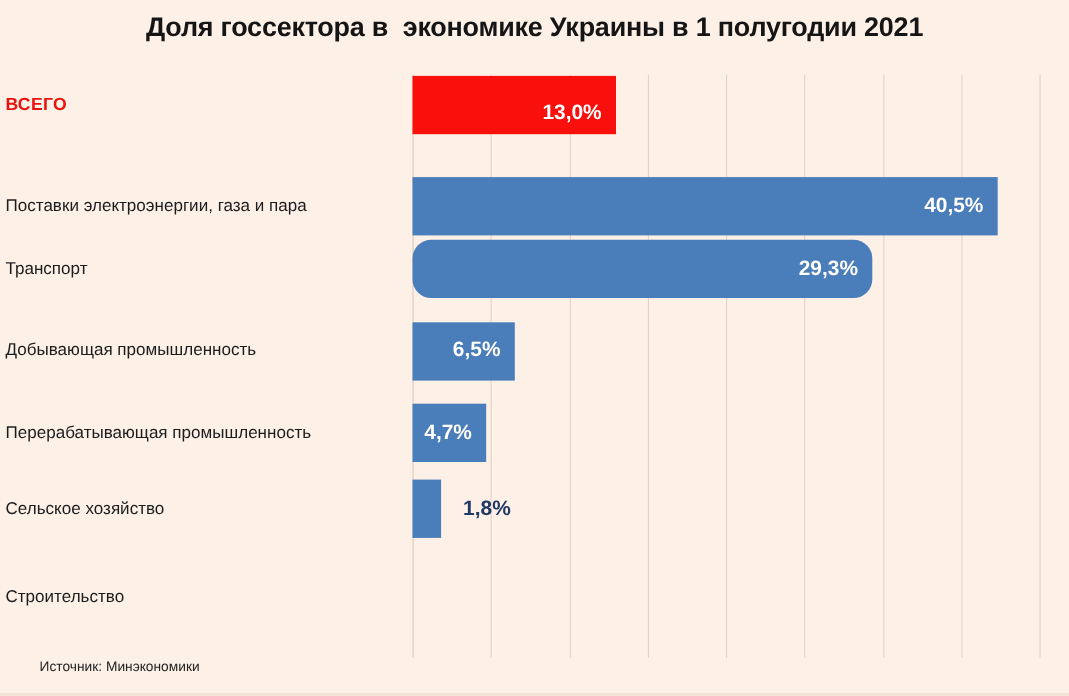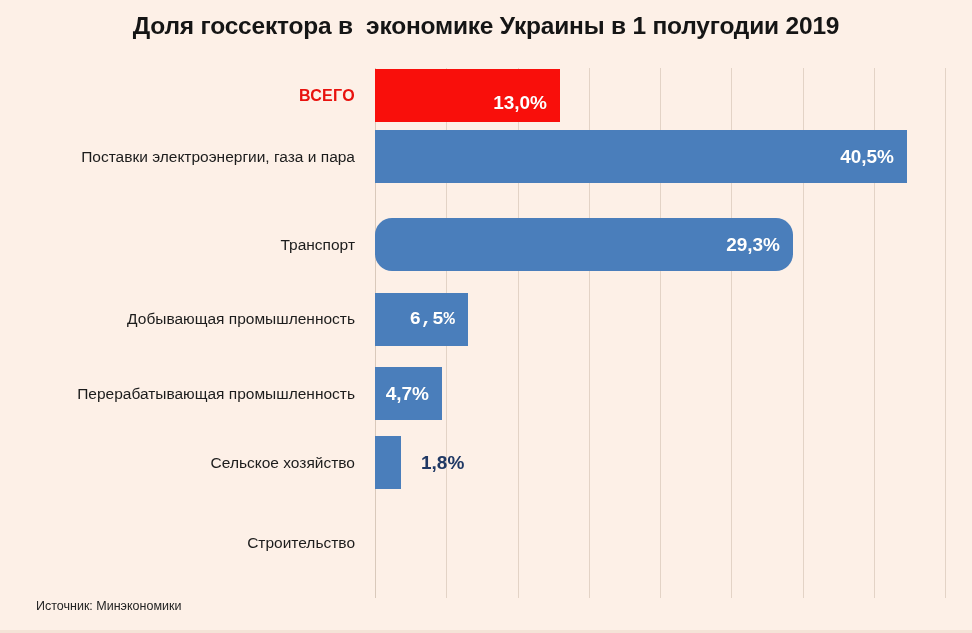--- a/index.html
+++ b/index.html
@@ -73,21 +73,21 @@
     width: 972px;
     height: 53px;
     display: flex;
     align-items: center;
   }
 
   .cat-label {
     position: absolute;
     right: 617px; 
     width: 350px;
-    text-align: right;
+    text-align: left;
     font-size: 15.5px;
     color: #1c1c1c;
     white-space: nowrap;
     line-height: 1.1;
   }
   .cat-label.total {
     font-weight: bold;
     font-size: 16px;
     color: #e8120e;
     letter-spacing: 0.3px;
@@ -157,21 +157,21 @@
     width: 972px;
     height: 3px;
     background: #f4e3d7;
   }
 </style>
 </head>
 <body>
 
 <div id="canvas">
 
-  <div id="chart-title">Доля госсектора в  экономике Украины в 1 полугодии 2019</div>
+  <div id="chart-title">Доля госсектора в  экономике Украины в 1 полугодии 2021</div>
 
   <div id="plot-area">
       <div class="gridline axis" style="left: 0px;"></div>
       <div class="gridline" style="left: 71px;"></div>
       <div class="gridline" style="left: 143px;"></div>
       <div class="gridline" style="left: 214px;"></div>
       <div class="gridline" style="left: 285px;"></div>
       <div class="gridline" style="left: 356px;"></div>
       <div class="gridline" style="left: 428px;"></div>
       <div class="gridline" style="left: 499px;"></div>
@@ -180,40 +180,40 @@
 
   <div id="rows">
       <div class="row" style="top: 1px;">
         <div class="cat-label total">ВСЕГО</div>
         <div class="bar-wrap">
           <div class="bar red" style="width: 185px; background: rgb(249, 15, 11);">
             <span class="bar-value-in" style="color: rgb(255, 255, 255); margin-top: 15px;">13,0%</span>
           </div>
         </div>
       </div>
-      <div class="row" style="top: 62px;">
+      <div class="row" style="top: 93px;">
         <div class="cat-label">Поставки электроэнергии, газа и пара</div>
         <div class="bar-wrap">
           <div class="bar" style="width: 532px; background: rgb(74, 126, 187); align-items: center;">
             <span class="bar-value-in" style="color: rgb(255, 255, 255);">40,5%</span>
           </div>
         </div>
       </div>
       <div class="row" style="top: 150px;">
         <div class="cat-label">Транспорт</div>
         <div class="bar-wrap">
           <div class="bar" style="width: 418px; background: rgb(74, 126, 187); border-radius: 17px;">
             <span class="bar-value-in" style="color: rgb(255, 255, 255);">29,3%</span>
           </div>
         </div>
       </div>
       <div class="row" style="top: 224.5px;">
         <div class="cat-label">Добывающая промышленность</div>
         <div class="bar-wrap">
-          <div class="bar" style="width: 93px; background: rgb(74, 126, 187); font-family: Liberation Mono, monospace;">
+          <div class="bar" style="width: 93px; background: rgb(74, 126, 187);">
             <span class="bar-value-in" style="color: rgb(255, 255, 255);">6,5%</span>
           </div>
         </div>
       </div>
       <div class="row" style="top: 299px;">
         <div class="cat-label">Перерабатывающая промышленность</div>
         <div class="bar-wrap">
           <div class="bar" style="width: 67px; background: rgb(74, 126, 187);">
             <span class="bar-value-in" style="color: rgb(255, 255, 255);">4,7%</span>
           </div>

